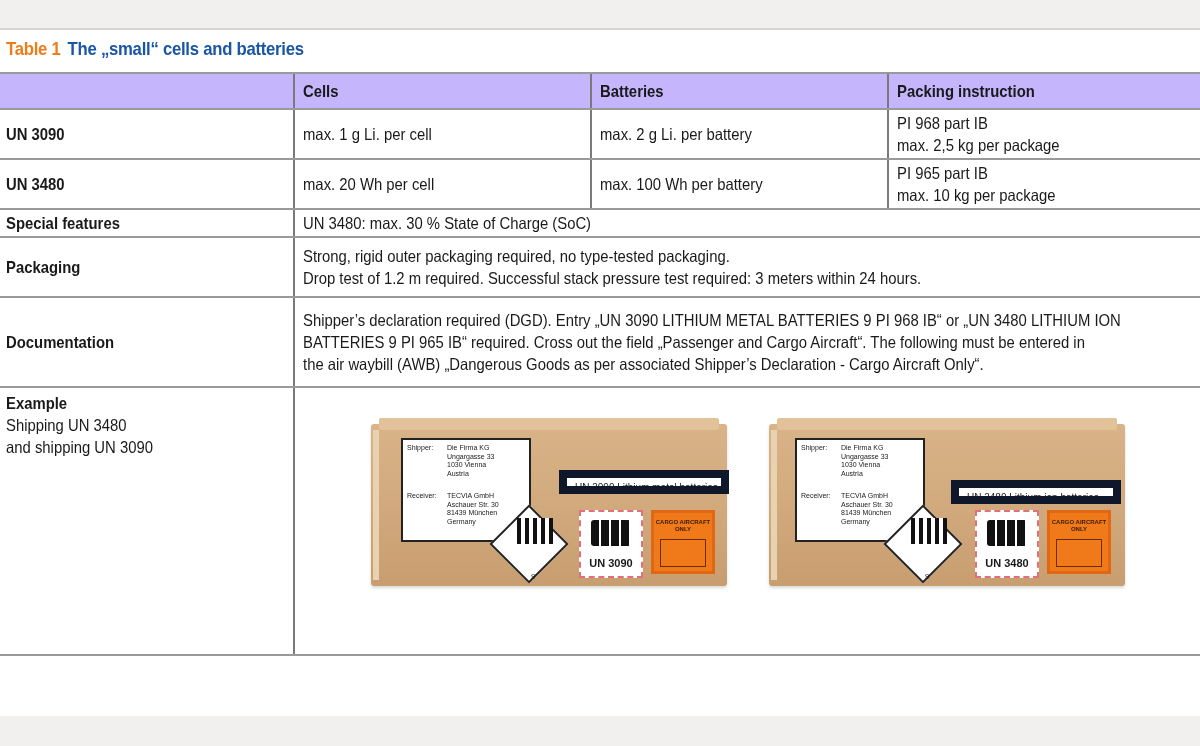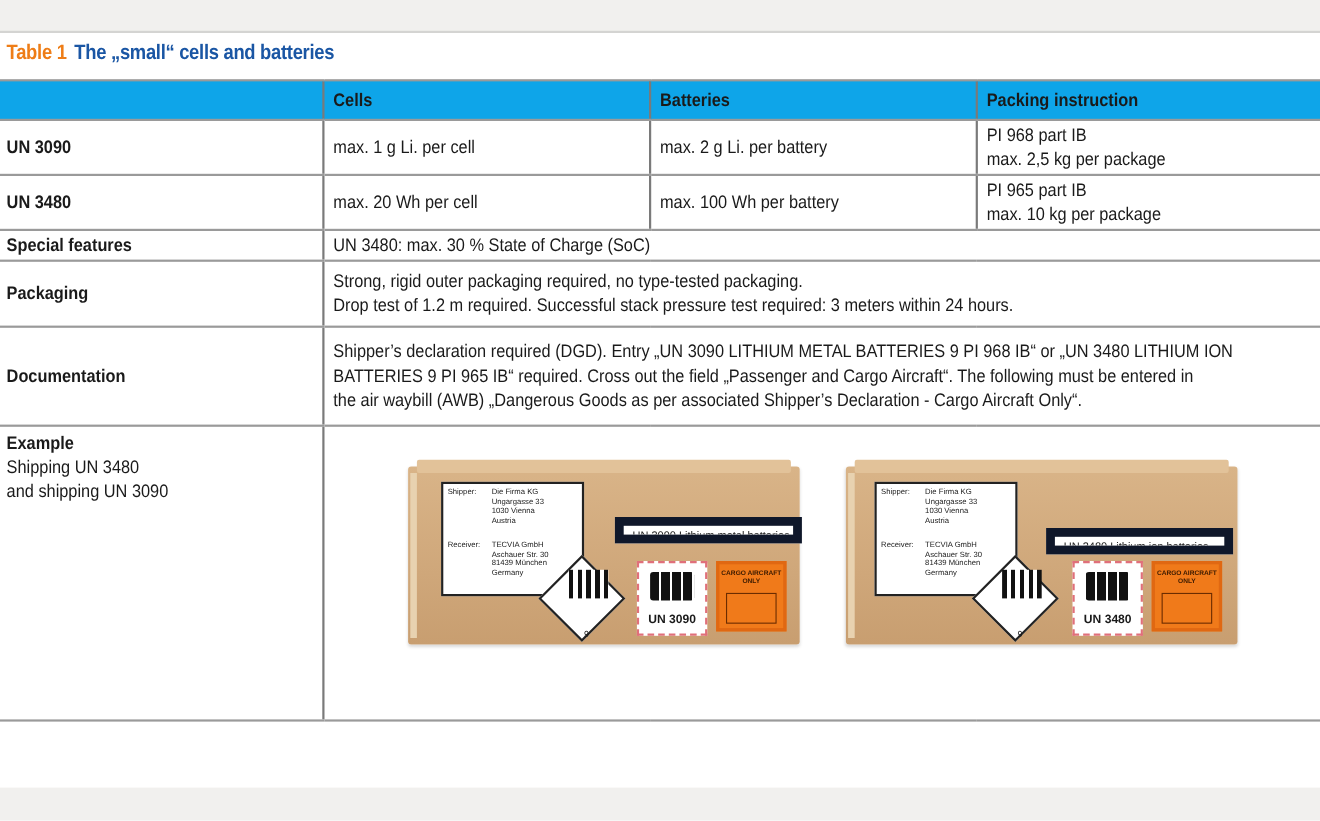--- a/index.html
+++ b/index.html
@@ -20,21 +20,21 @@
   .title .txt { color:#1a56a4; }
 
   table.t {
     position:absolute; left:0; top:42px; width:1200px; border-collapse:collapse; table-layout:fixed;
   }
   table.t td, table.t th {
     border-top:2px solid #9a9a9a; border-bottom:2px solid #9a9a9a;
     padding:0 8px 0 6px; font-size:16.5px; line-height:22px; vertical-align:middle; text-align:left;
   }
   table.t td + td, table.t th + th { border-left:2px solid #7a7a7a; padding-left:8px; }
-  table.t th { background:#0ea5e9; font-weight:bold; height:34px; }
+  table.t th { background:#c4b5fd; font-weight:bold; height:34px; }
   .cond { display:inline-block; transform:scaleX(0.9); transform-origin:left center; white-space:nowrap; }
   .lbl { font-weight:bold; }
   .r-un { height:50px; }
   .r-sf { height:28px; }
   .r-pk { height:60px; }
   .r-mk { height:50px; }
   .r-doc { height:90px; }
   .r-ex { height:266px; vertical-align:top !important; }
   .ex-cell { vertical-align:top !important; padding-top:4px !important; }
   .line { display:block; }

